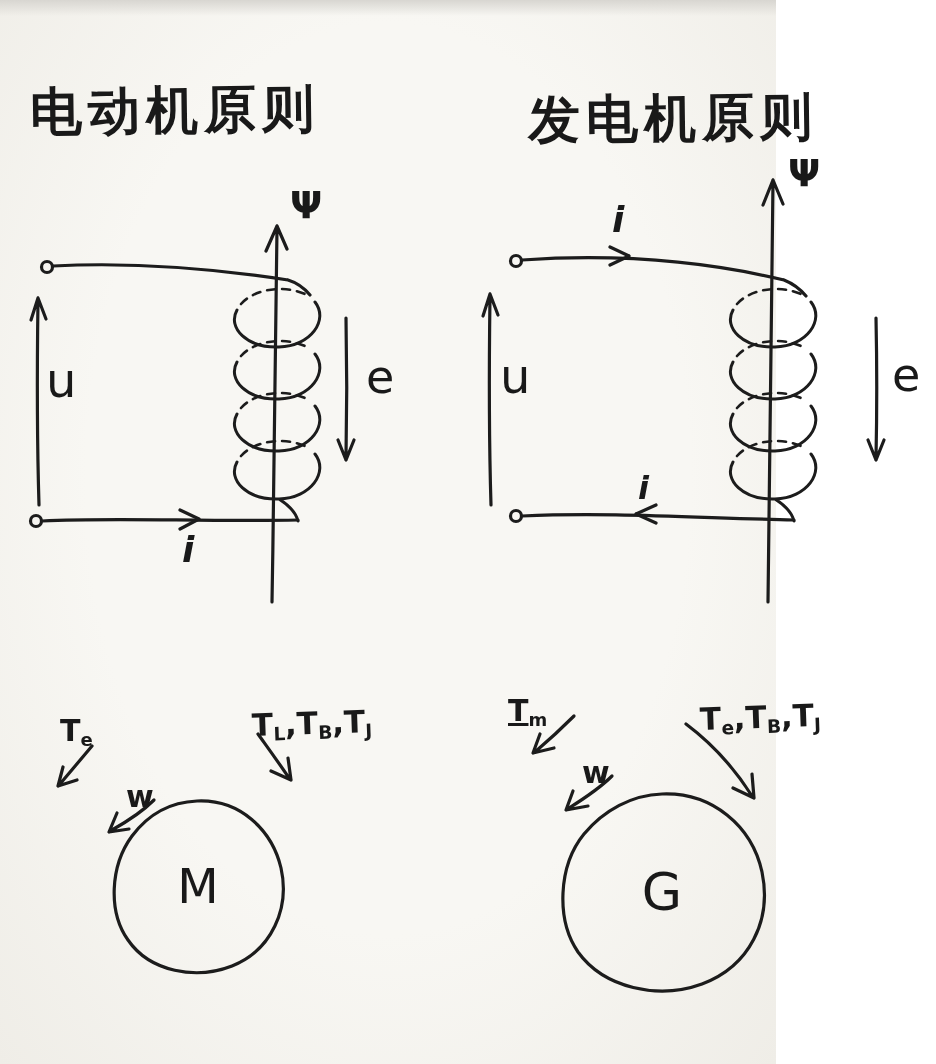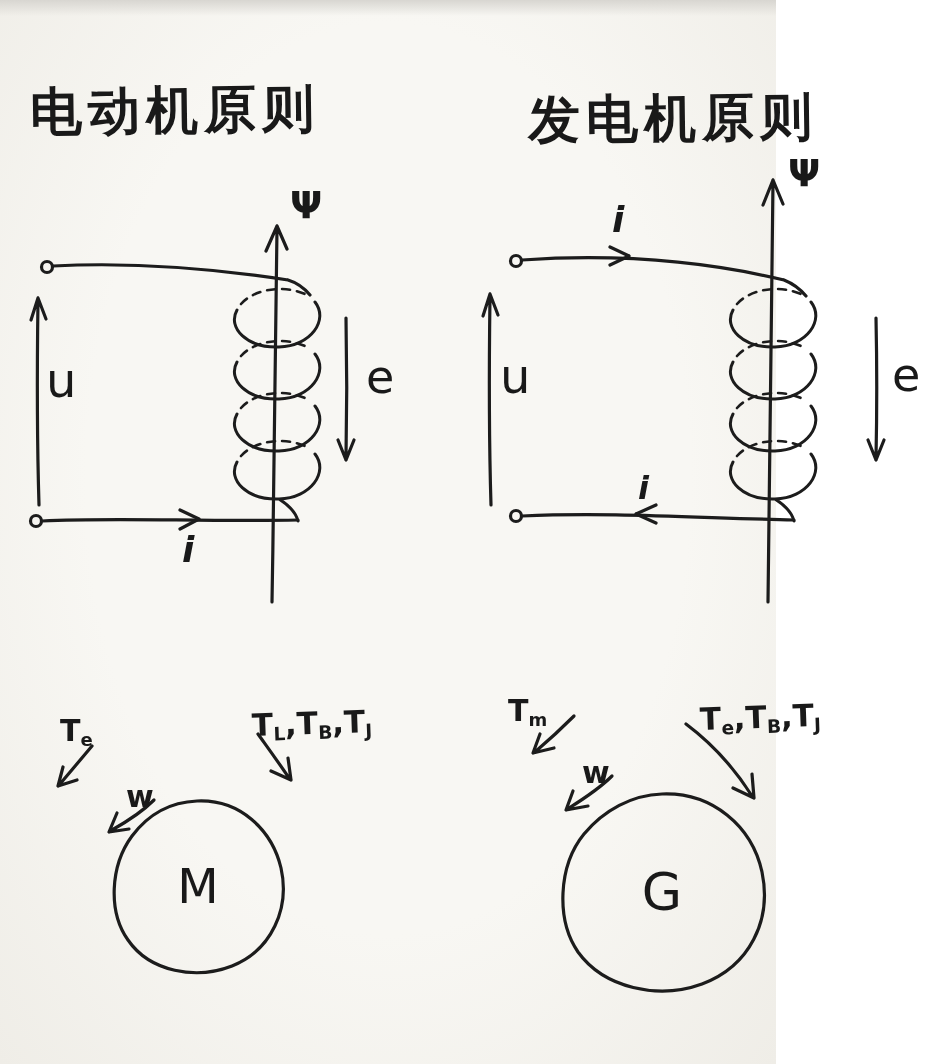--- a/index.html
+++ b/index.html
@@ -104,18 +104,18 @@
   <div class="label sym-i" style="left:612px;top:202px;">i</div>
   <div class="label sym-u" style="left:500px;top:352px;">u</div>
   <div class="label sym-e" style="left:892px;top:352px;">e</div>
   <div class="label sym-i-sm" style="left:638px;top:472px;">i</div>
 
   <div class="label mech" style="left:60px;top:716px;"><span>T</span><span class="sub">e</span></div>
   <div class="label mech" style="left:126px;top:782px;">w</div>
   <div class="label torques" style="left:252px;top:708px;"><span>T</span><span class="sub">L</span><span>,</span><span>T</span><span class="sub">B</span><span>,</span><span>T</span><span class="sub">J</span></div>
   <div class="label machine-letter" style="left:198px;top:886px;">M</div>
 
-  <div class="label mech" style="left:508px;top:696px;"><span>T</span><span class="sub">m</span></div>
+  <div class="label mech" style="left:508px;top:696px;text-decoration:underline;"><span>T</span><span class="sub">m</span></div>
   <div class="label mech" style="left:582px;top:758px;">w</div>
   <div class="label torques" style="left:700px;top:702px;"><span>T</span><span class="sub">e</span><span>,</span><span>T</span><span class="sub">B</span><span>,</span><span>T</span><span class="sub">J</span></div>
   <div class="label machine-letter g" style="left:662px;top:892px;">G</div>
 
 </div>
 
 </body></html>

